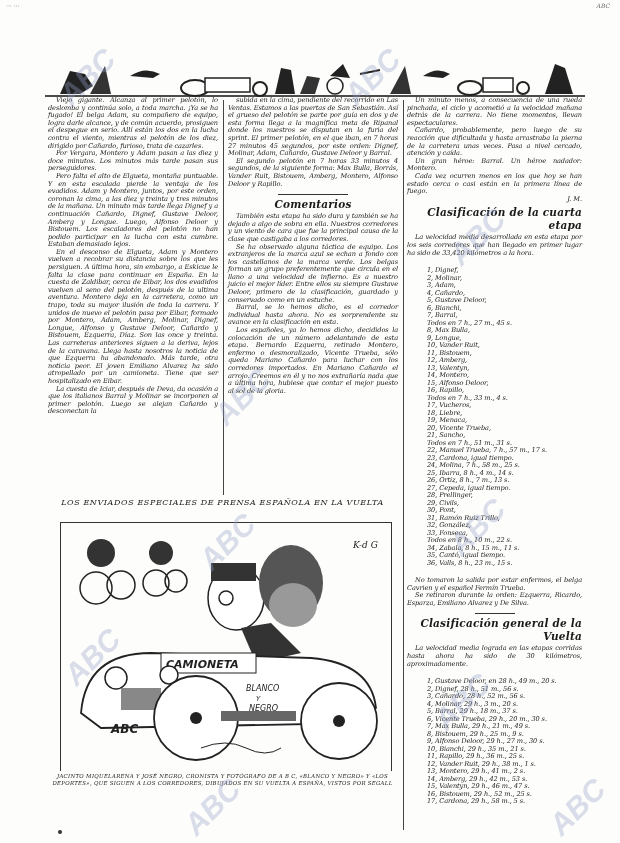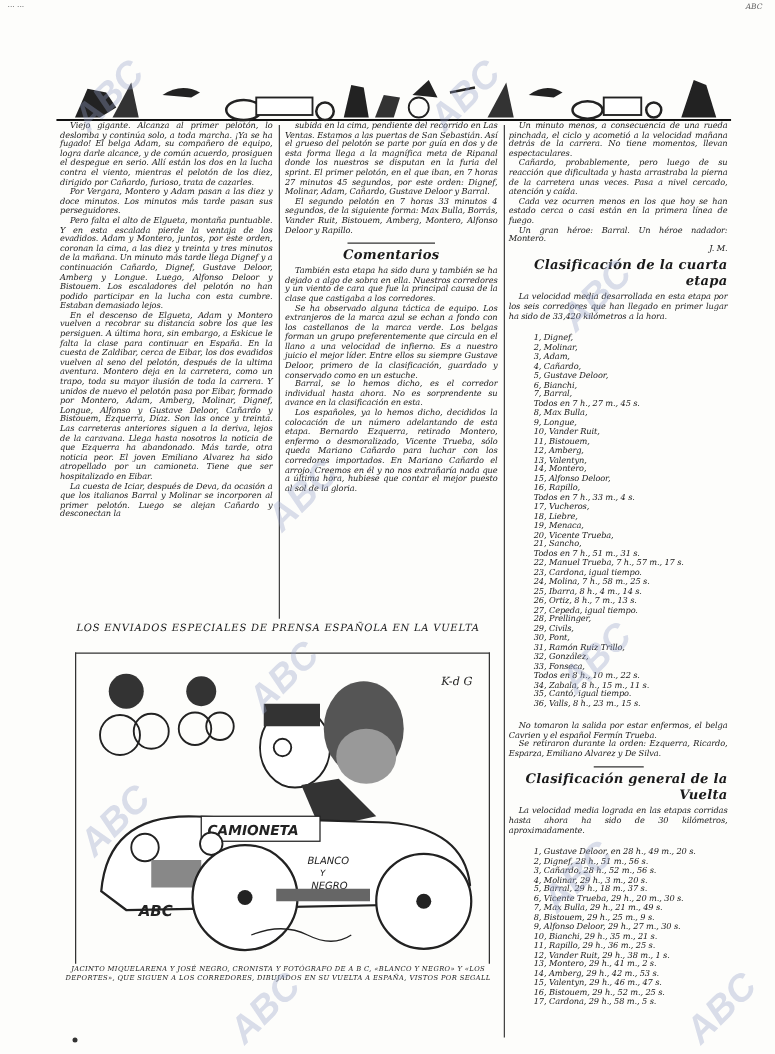--- a/index.html
+++ b/index.html
@@ -79,22 +79,22 @@
     <p>Se ha observado alguna táctica de equipo. Los extranjeros de la marca azul se echan a fondo con los castellanos de la marca verde. Los belgas forman un grupo preferentemente que circula en el llano a una velocidad de infierno. Es a nuestro juicio el mejor líder. Entre ellos su siempre Gustave Deloor, primero de la clasificación, guardado y conservado como en un estuche.</p>
     <p>Barral, se lo hemos dicho, es el corredor individual hasta ahora. No es sorprendente su avance en la clasificación en esta.</p>
     <p>Los españoles, ya lo hemos dicho, decididos la colocación de un número adelantando de esta etapa. Bernardo Ezquerra, retirado Montero, enfermo o desmoralizado, Vicente Trueba, sólo queda Mariano Cañardo para luchar con los corredores importados. En Mariano Cañardo el arrojo. Creemos en él y no nos extrañaría nada que a última hora, hubiese que contar el mejor puesto al sol de la gloria.</p>
   </div>
 
   <div class="vrule" style="left:403px;top:100px;height:730px;"></div>
 
   <div class="col col3">
     <p>Un minuto menos, a consecuencia de una rueda pinchada, el ciclo y acometió a la velocidad mañana detrás de la carrera. No tiene momentos, llevan espectaculares.</p>
     <p>Cañardo, probablemente, pero luego de su reacción que dificultada y hasta arrastraba la pierna de la carretera unas veces. Pasa a nivel cercado, atención y caída.</p>
+    <p>Un gran héroe: Barral. Un héroe nadador: Montero.</p>
     <p>Cada vez ocurren menos en los que hoy se han estado cerca o casi están en la primera línea de fuego.</p>
-    <p>Un gran héroe: Barral. Un héroe nadador: Montero.</p>
     <div class="sig">J. M.</div>
 
     <div class="section-title left">Clasificación de la cuarta etapa</div>
     <p>La velocidad media desarrollada en esta etapa por los seis corredores que han llegado en primer lugar ha sido de 33,420 kilómetros a la hora.</p>
     <ul class="list" id="stage-list">
         <li>1, Dignef,</li>
         <li>2, Molinar,</li>
         <li>3, Adam,</li>
         <li>4, Cañardo,</li>
         <li>5, Gustave Deloor,</li>

